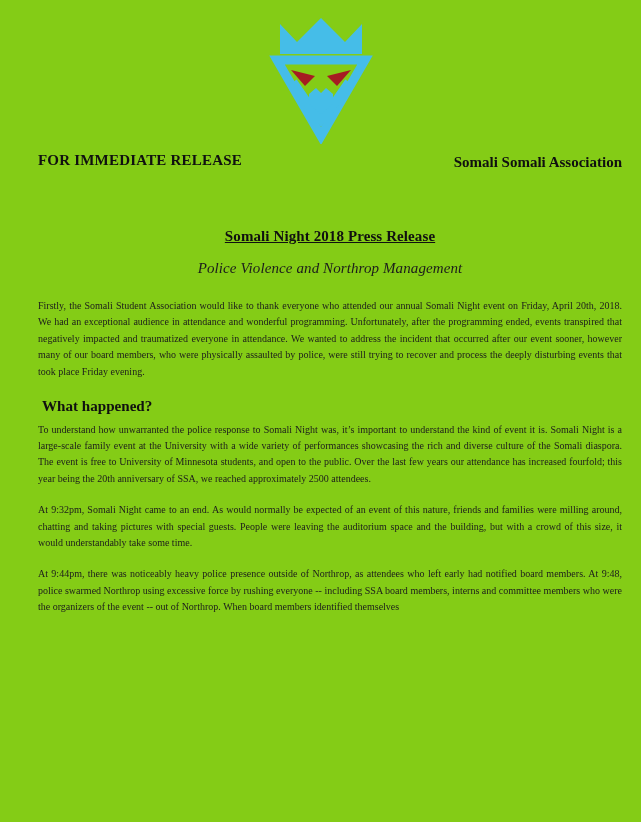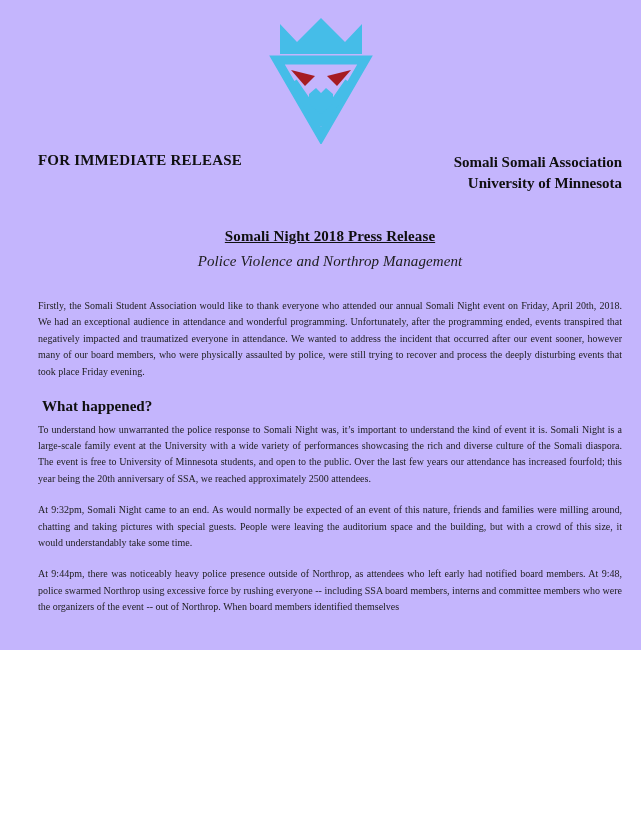--- a/index.html
+++ b/index.html
@@ -11,23 +11,23 @@
     width: 641px;
     height: 835px;
     overflow: hidden;
     font-family: "Liberation Serif", "DejaVu Serif", serif;
     color: #1c1c1c;
     position: relative;
   }
 
   .page {
     width: 641px;
-    height: 650px;
+    height: 822px;
     position: relative;
-    background: #c4b5fd;
+    background: #84cc16;
   }
 
   
   .logo-wrap {
     position: absolute;
     left: 0;
     top: 8px;
     width: 641px;
     display: flex;
     justify-content: center;
@@ -80,21 +80,21 @@
     font-weight: bold;
     font-size: 15px;
     text-decoration: underline;
     display: inline-block;
     color: #101010;
     letter-spacing: 0.1px;
   }
   .doc-subtitle {
     font-style: italic;
     font-size: 15px;
-    margin-top: 8px;
+    margin-top: 15px;
     color: #1c1c1c;
     letter-spacing: 0.1px;
   }
 
   
   .body-block {
     position: absolute;
     left: 38px;
     top: 298px;
     width: 584px;
@@ -138,21 +138,20 @@
       <path d="M38 62 L62 68 L52 78 Z" fill="#A61C22"></path>
 
       <path d="M98 62 L74 68 L84 78 Z" fill="#A61C22"></path>
     </svg>
   </div>
 
   <div class="header-row">
     <div class="release-tag">FOR IMMEDIATE RELEASE</div>
     <div class="org-block">
       <span class="org-line">Somali Somali Association</span>
-      <span class="org-line">University of Minnesota</span>
     </div>
   </div>
 
   <div class="title-block">
     <div><span class="doc-title">Somali Night 2018 Press Release</span></div>
     <div class="doc-subtitle">Police Violence and Northrop Management</div>
   </div>
 
   <div class="body-block">
     <p class="para">Firstly, the Somali Student Association would like to thank everyone who attended our annual Somali Night event on Friday, April 20th, 2018. We had an exceptional audience in attendance and wonderful programming. Unfortunately, after the programming ended, events transpired that negatively impacted and traumatized everyone in attendance. We wanted to address the incident that occurred after our event sooner, however many of our board members, who were physically assaulted by police, were still trying to recover and process the deeply disturbing events that took place Friday evening.</p>

